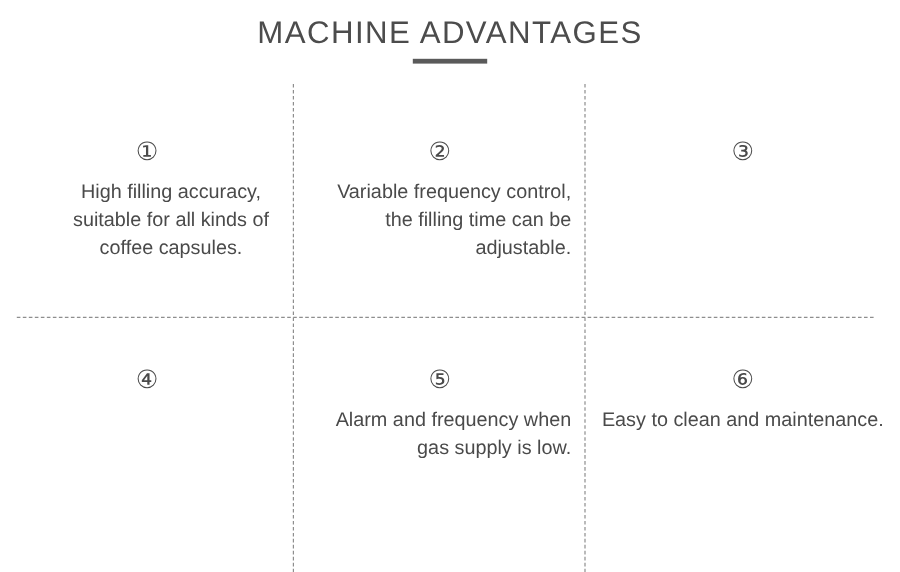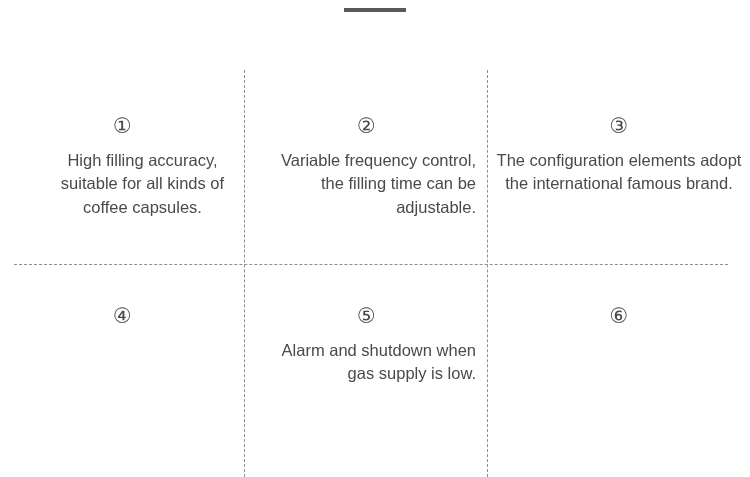--- a/index.html
+++ b/index.html
@@ -108,50 +108,51 @@
     top: 264px;
     width: 714px;
     height: 0;
     border-top: 1px dashed #8e8e8e;
   }
 </style>
 </head>
 <body>
 
 <div class="title-block">
+  <h1 class="page-title">MACHINE ADVANTAGES</h1>
   <div class="title-accent"></div>
 </div>
 
 <div class="grid">
 
   <div class="row row-top">
     <div class="cell cell-1">
       <div class="cell-number">①</div>
       <div class="cell-text">High filling accuracy, suitable for all kinds of coffee capsules.</div>
     </div>
     <div class="cell cell-2">
       <div class="cell-number">②</div>
       <div class="cell-text">Variable frequency control, the filling time can be adjustable.</div>
     </div>
     <div class="cell cell-3">
       <div class="cell-number">③</div>
-      <div class="cell-text">The configuration elements adopt the international famous brand.</div>
     </div>
   </div>
 
   <div class="row row-bottom">
     <div class="cell cell-1">
       <div class="cell-number">④</div>
     </div>
     <div class="cell cell-2">
       <div class="cell-number">⑤</div>
-      <div class="cell-text">Alarm and shutdown when gas supply is low.</div>
+      <div class="cell-text">Alarm and frequency when gas supply is low.</div>
     </div>
     <div class="cell cell-3">
       <div class="cell-number">⑥</div>
+      <div class="cell-text">Easy to clean and maintenance.</div>
     </div>
   </div>
 
 </div>
 
 <div class="divider-v divider-v-1"></div>
 <div class="divider-v divider-v-2"></div>
 <div class="divider-h"></div>
 
 </body></html>

